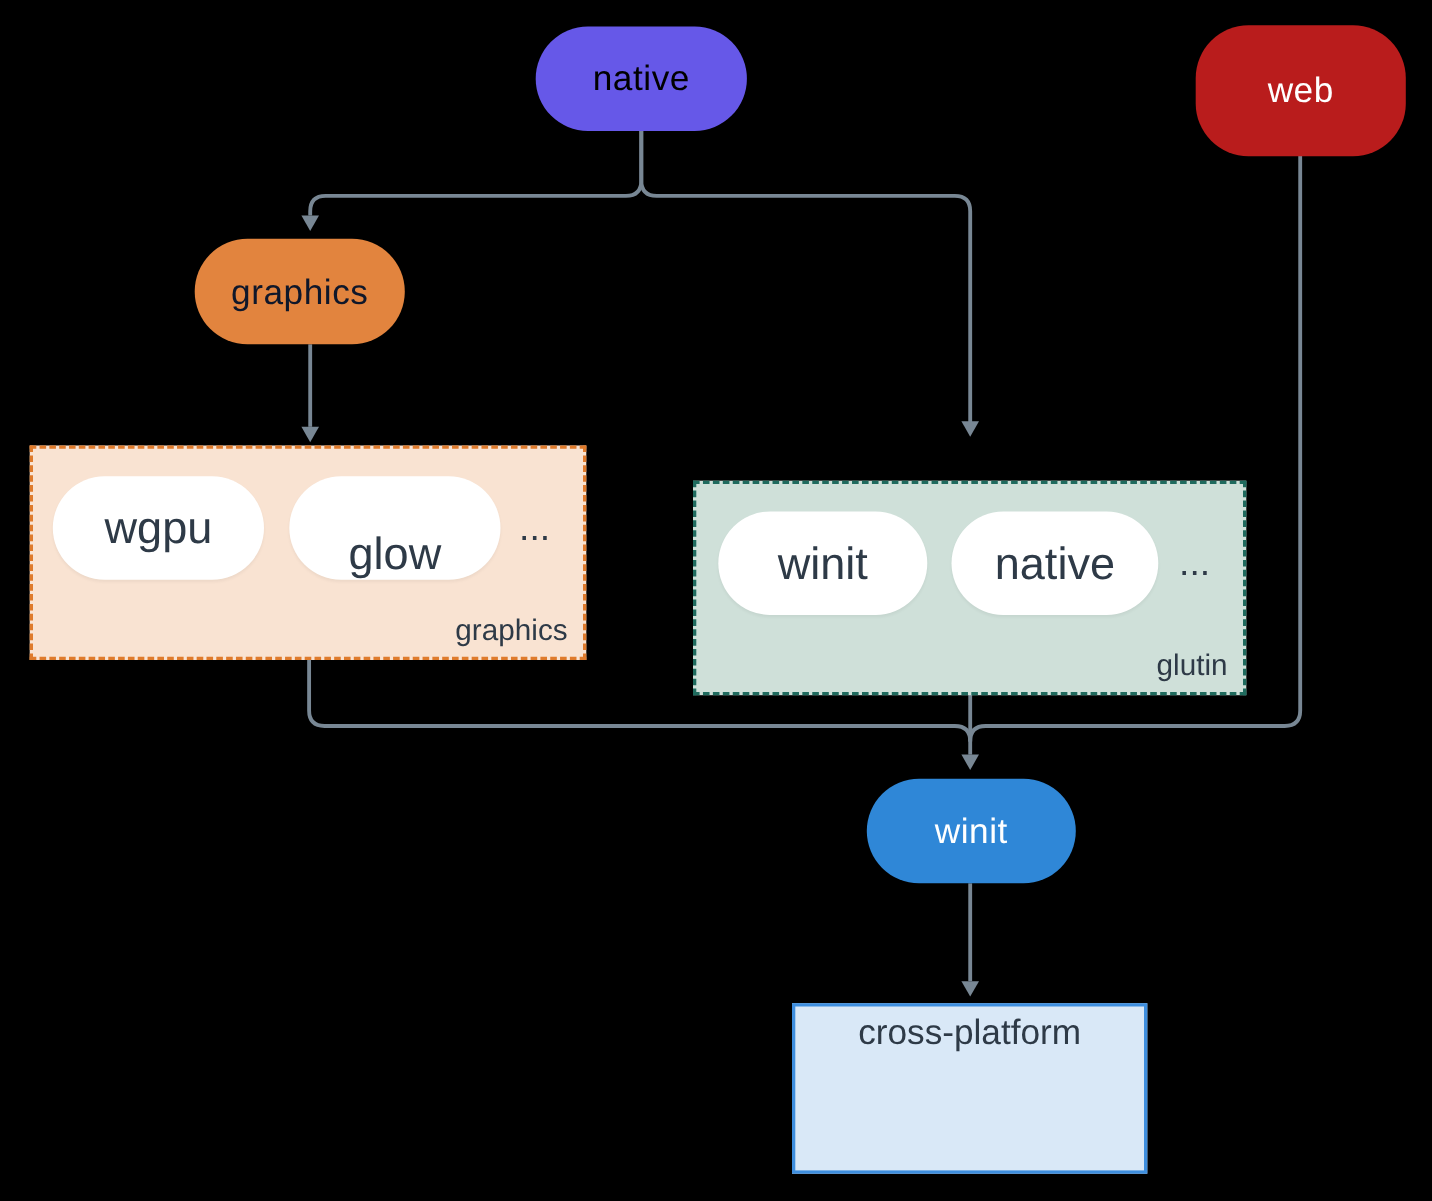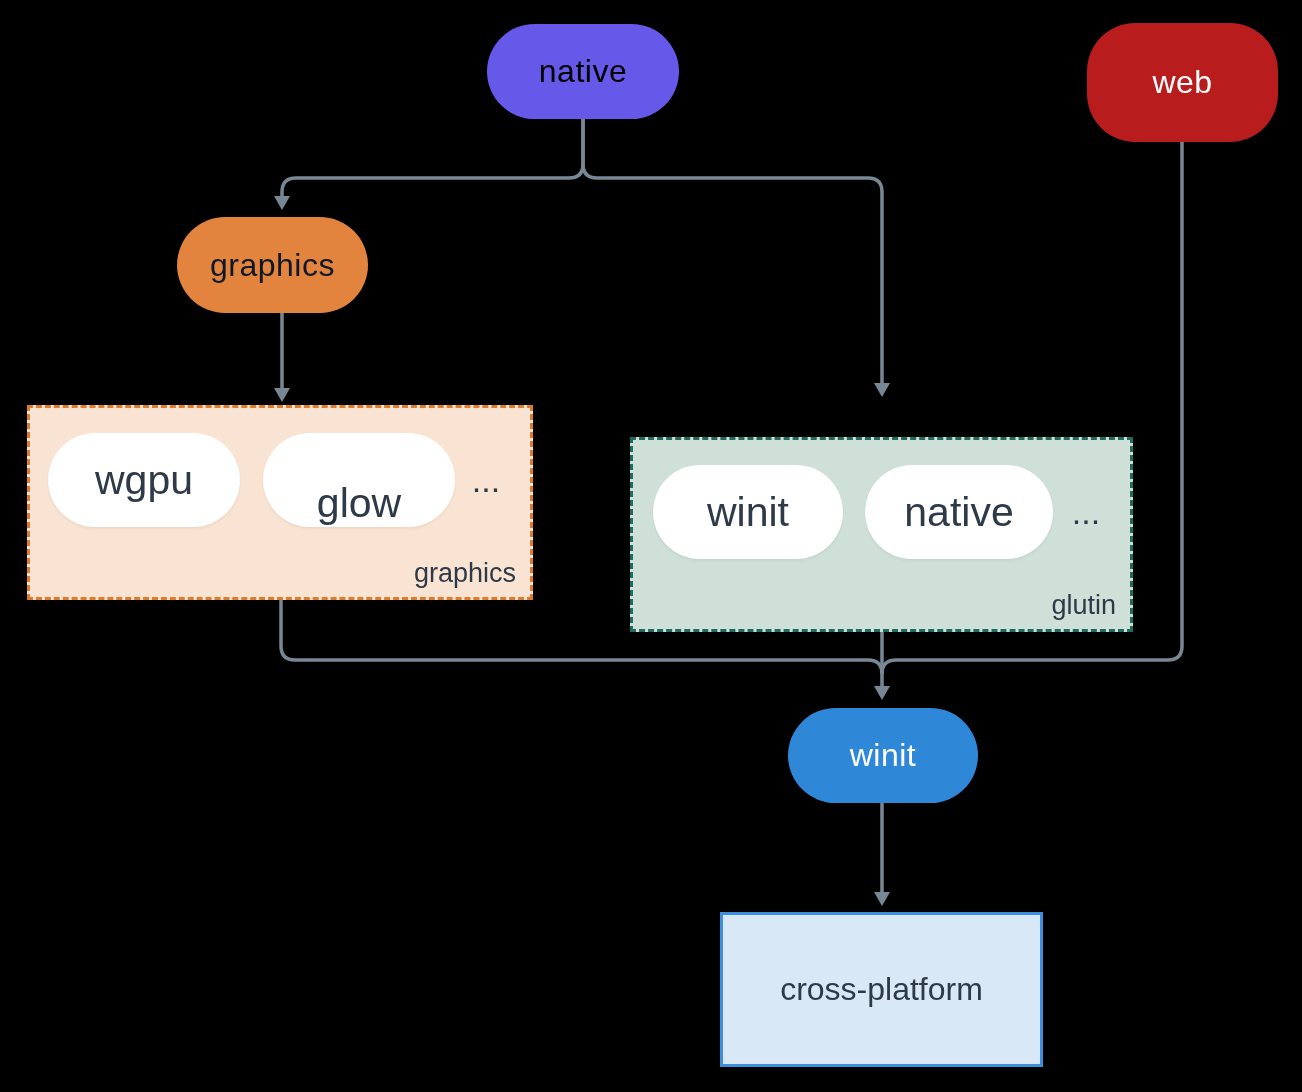--- a/index.html
+++ b/index.html
@@ -96,21 +96,21 @@
     left: 720px;
     top: 912px;
     width: 323px;
     height: 155px;
     box-sizing: border-box;
     background: #D9E8F7;
     border: 3px solid #3E8EDE;
     display: flex;
     flex-direction: column;
     align-items: center;
-    justify-content: center;
+    justify-content: flex-start;
     font-size: 32px;
     line-height: 47px;
     color: #2E3A47;
   }
 </style>
 </head>
 <body>
 
 <div class="canvas">
 

